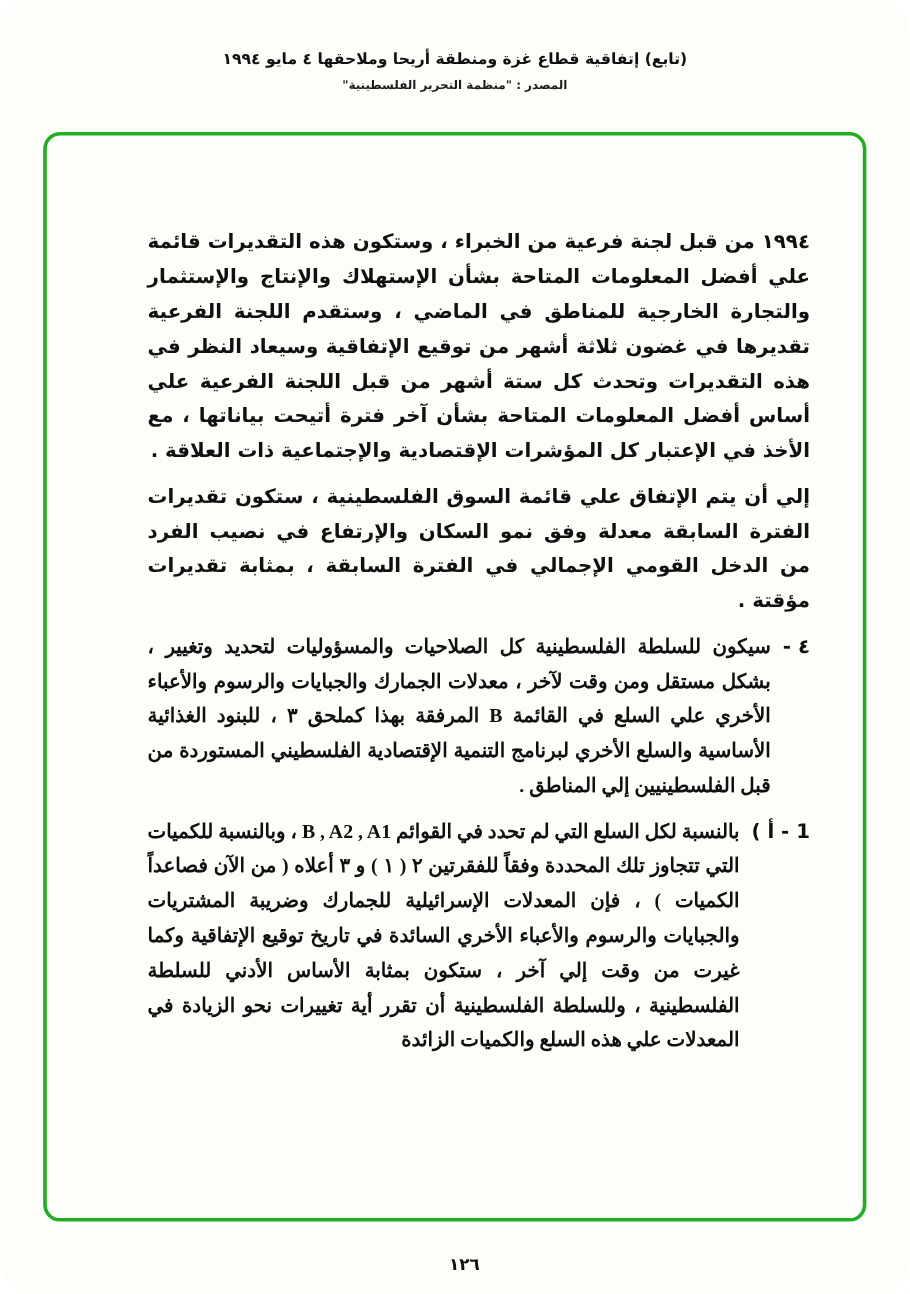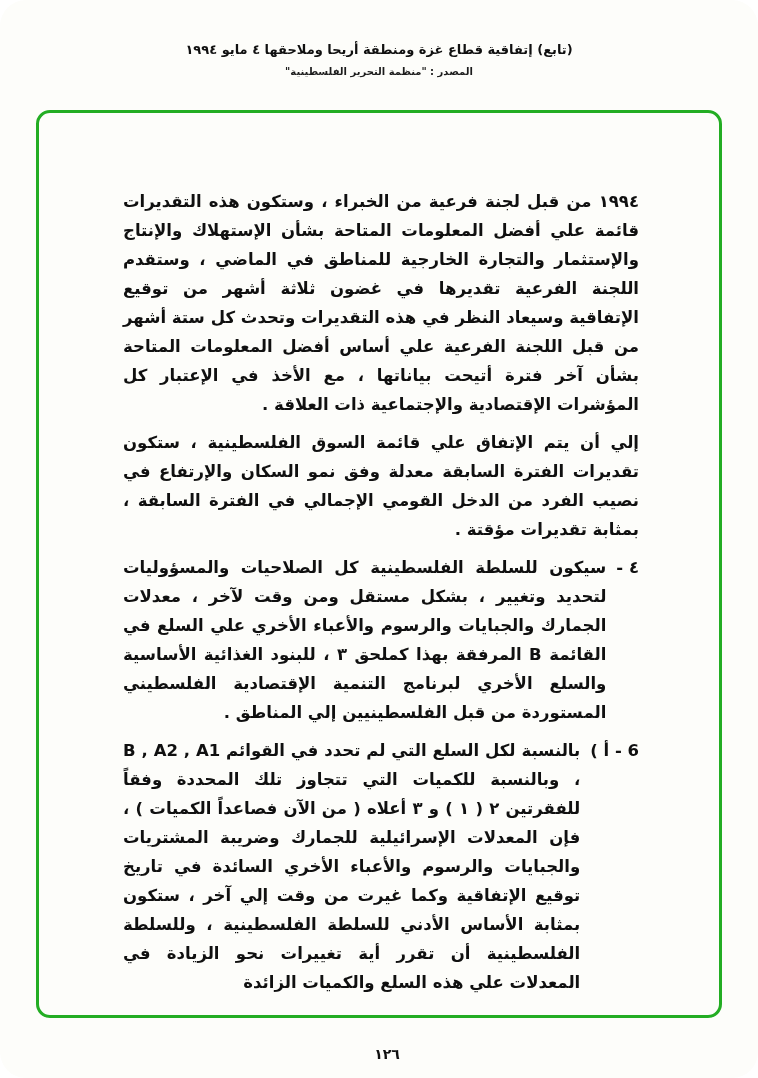--- a/index.html
+++ b/index.html
@@ -38,40 +38,41 @@
     position: absolute;
     top: 110px;
     left: 36px;
     width: 686px;
     height: 908px;
     border: 3px solid #23ad23;
     border-radius: 14px;
     background: #fdfdfa;
   }
   .frame-inner {
-    padding: 74px 80px 0 84px;
+    padding: 74px 44px 0 84px;
     direction: rtl;
     text-align: justify;
     font-size: 16.5px;
     font-weight: 700;
     line-height: 29px;
   }
   .para { margin-bottom: 9px; }
   .item {
     display: flex;
     gap: 10px;
     margin-top: 9px;
   }
   .item .marker {
     flex: 0 0 auto;
     white-space: nowrap;
   }
   .item .item-text {
     flex: 1 1 auto;
     text-align: justify;
+    font-family: Liberation Serif, serif;
   }
   .page-number {
     position: absolute;
     bottom: 16px;
     left: 16px;
     right: 0;
     text-align: center;
     font-size: 14px;
     font-weight: 700;
     letter-spacing: 3px;
@@ -94,21 +95,21 @@
       <p class="para">١٩٩٤ من قبل لجنة فرعية من الخبراء ، وستكون هذه التقديرات قائمة علي أفضل المعلومات المتاحة بشأن الإستهلاك والإنتاج والإستثمار والتجارة الخارجية للمناطق في الماضي ، وستقدم اللجنة الفرعية تقديرها في غضون ثلاثة أشهر من توقيع الإتفاقية وسيعاد النظر في هذه التقديرات وتحدث كل ستة أشهر من قبل اللجنة الفرعية علي أساس أفضل المعلومات المتاحة بشأن آخر فترة أتيحت بياناتها ، مع الأخذ في الإعتبار كل المؤشرات الإقتصادية والإجتماعية ذات العلاقة .</p>
 
       <p class="para">إلي أن يتم الإتفاق علي قائمة السوق الفلسطينية ، ستكون تقديرات الفترة السابقة معدلة وفق نمو السكان والإرتفاع في نصيب الفرد من الدخل القومي الإجمالي في الفترة السابقة ، بمثابة تقديرات مؤقتة .</p>
 
       <div class="item">
         <span class="marker">٤ -</span>
         <span class="item-text">سيكون للسلطة الفلسطينية كل الصلاحيات والمسؤوليات لتحديد وتغيير ، بشكل مستقل ومن وقت لآخر ، معدلات الجمارك والجبايات والرسوم والأعباء الأخري علي السلع في القائمة B المرفقة بهذا كملحق ٣ ، للبنود الغذائية الأساسية والسلع الأخري لبرنامج التنمية الإقتصادية الفلسطيني المستوردة من قبل الفلسطينيين إلي المناطق .</span>
       </div>
 
       <div class="item">
-        <span class="marker">6 - أ )</span>
+        <span class="marker">1 - أ )</span>
         <span class="item-text">بالنسبة لكل السلع التي لم تحدد في القوائم B , A2 , A1 ، وبالنسبة للكميات التي تتجاوز تلك المحددة وفقاً للفقرتين ٢ ( ١ ) و ٣ أعلاه ( من الآن فصاعداً الكميات ) ، فإن المعدلات الإسرائيلية للجمارك وضريبة المشتريات والجبايات والرسوم والأعباء الأخري السائدة في تاريخ توقيع الإتفاقية وكما غيرت من وقت إلي آخر ، ستكون بمثابة الأساس الأدني للسلطة الفلسطينية ، وللسلطة الفلسطينية أن تقرر أية تغييرات نحو الزيادة في المعدلات علي هذه السلع والكميات الزائدة</span>
       </div>
 
     </div>
   </div>
 
   <div class="page-number">١٢٦</div>
 
 </div>
 

